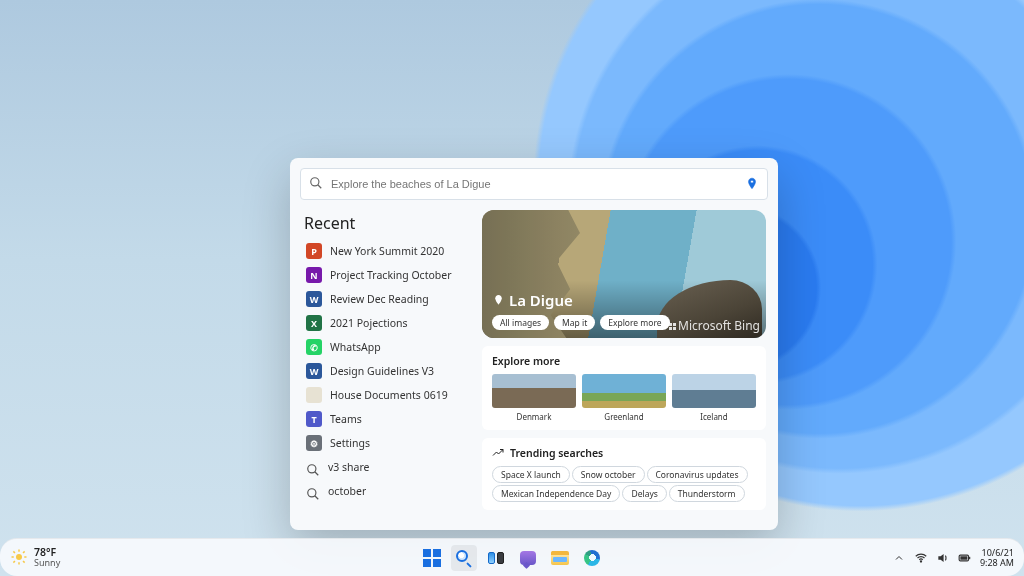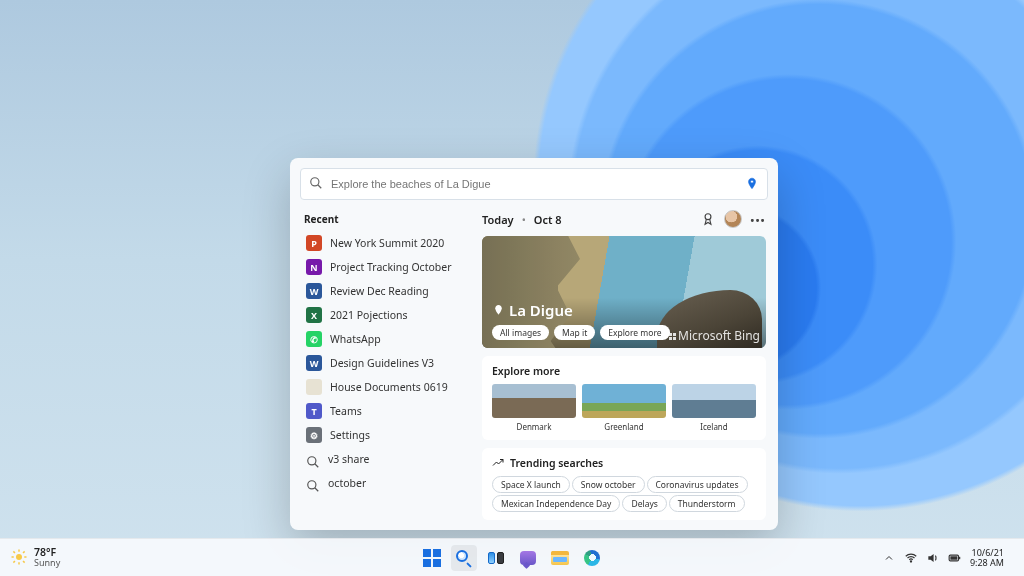--- a/index.html
+++ b/index.html
@@ -43,35 +43,35 @@
     background: transparent;
   }
   .pin { width: 14px; height: 14px; display:flex; align-items:center; justify-content:center; }
   .pin svg { stroke:#1a6fe0; fill:#1a6fe0; }
   .columns {
     flex: 1; display: flex; padding: 4px 12px 10px 12px; gap: 10px;
     overflow: hidden;
   }
   .col-left { width: 170px; display:flex; flex-direction:column; }
   .col-right { flex: 1; display:flex; flex-direction:column; gap:8px; }
-  .sec-title { font-size: 10px; font-weight: 700; color:#222; margin: 2px 0 6px 2px; }
+  .sec-title { font-size: 16px; font-weight: 400; color:#222; margin: 2px 0 6px 2px; }
   .today-row { display:flex; align-items:center; gap:8px; font-size:11px; font-weight:600; color:#222; }
   .today-row .spacer { flex:1; }
   .today-row .dot { font-weight:400; color:#888; }
   .mini-icon { width:16px; height:16px; display:flex; align-items:center; justify-content:center; cursor:pointer; color:#444; }
   .avatar { width:18px; height:18px; border-radius:50%; background: radial-gradient(circle at 40% 35%, #e7c5a6 0 40%, #b38557 42% 100%); border:1px solid #c8c8c8; }
   .recent-list { display:flex; flex-direction:column; gap:2px; overflow:hidden; }
   .recent-item { display:flex; align-items:center; gap:8px; height:22px; padding: 0 4px; border-radius:4px; cursor:pointer; }
   .ri-icon { width:16px; height:16px; display:flex; align-items:center; justify-content:center; border-radius:3px; font-size:9px; font-weight:700; color:#fff; }
   .ri-label { font-size: 10.5px; color:#333; white-space:nowrap; overflow:hidden; text-overflow:ellipsis; }
   .search-glyph { width:14px;height:14px; }
   .search-glyph svg { width:14px;height:14px; stroke:#555; fill:none; stroke-width:2; }
 
   .hero {
-    position:relative; height:128px; border-radius:6px; overflow:hidden;
+    position:relative; height:128px; border-radius:12px; overflow:hidden;
     background:
       linear-gradient(180deg, rgba(0,0,0,0) 55%, rgba(0,0,0,.45) 100%),
       linear-gradient(100deg, #8b8162 0 28%, #b7a778 28% 42%, #6fb0c8 42% 70%, #9fcad8 70% 100%);
   }
   .hero .rock {
     position:absolute; right:4px; bottom:0; width:105px; height:58px;
     background: linear-gradient(160deg,#6a6152 0%, #4b4437 60%, #2f2a22 100%);
     border-top-left-radius: 70% 80%;
     border-top-right-radius: 30% 50%;
   }
@@ -104,31 +104,31 @@
   .trend-head svg{width:12px;height:12px;stroke:#222;fill:none;stroke-width:2;}
   .chips { display:flex; flex-wrap:wrap; gap:2px; }
   .chip { border:1px solid #d0d7de; background:#fff; border-radius:12px; padding:2px 8px; font-size:8.5px; color:#333; cursor:pointer; }
 
   
   .taskbar {
     position:absolute; left:0; right:0; bottom:0; height:38px;
     background: rgba(247,250,253,.92);
     border-top:1px solid rgba(0,0,0,.06);
     display:flex; align-items:center;
-    font-size:10px; color:#222;
+    font-size:10px; color:#222;border-radius:17px;
   }
   .tb-left { display:flex; align-items:center; gap:6px; padding-left:10px; }
   .weather-icon{ width:18px;height:18px; }
   .tb-left .wtext{ display:flex; flex-direction:column; line-height:1.05;}
   .tb-left .wtext .temp{ font-size:10.5px; font-weight:600;}
   .tb-left .wtext .cond{ font-size:9px; color:#555;}
   .tb-center { position:absolute; left:50%; transform:translateX(-50%); display:flex; align-items:center; gap:6px; }
   .tb-btn { width:26px;height:26px; display:flex; align-items:center; justify-content:center; border-radius:4px; cursor:pointer; }
   .tb-btn:hover, .tb-btn.active { background:rgba(0,0,0,.06); }
-  .tb-right { margin-left:auto; display:flex; align-items:center; gap:8px; padding-right:20px;text-align:right; }
+  .tb-right { margin-left:auto; display:flex; align-items:center; gap:8px; padding-right:10px;text-align:right; }
   .tray-icon{ width:14px;height:14px; display:flex; align-items:center; justify-content:center; color:#333; cursor:pointer;}
   .clock { display:flex; flex-direction:column; align-items:flex-end; line-height:1.05; font-size:9px; }
   
   .winlogo { display:grid; grid-template-columns:8px 8px; grid-template-rows:8px 8px; gap:2px; }
   .winlogo span{ background:#1a6fe0; }
   .mag { position:relative; width:20px;height:20px;}
   .mag .ring{position:absolute;left:2px;top:2px;width:12px;height:12px;border:2px solid #1a6fe0;border-radius:50%;background:radial-gradient(circle at 40% 40%, #fff 0 40%, #cfe7ff 42% 100%);}
   .mag .handle{position:absolute;right:2px;bottom:2px;width:6px;height:2px;background:#1a6fe0;border-radius:1px;transform:rotate(45deg);}
   .taskview{ display:flex; gap:2px;}
   .taskview span{ width:7px;height:12px; background:linear-gradient(180deg,#2d8fe6,#8fd0ff); border-radius:2px; border:1px solid #1469c9;}
@@ -213,34 +213,20 @@
             <span class="search-glyph"><svg viewBox="0 0 24 24">
                 <circle cx="10" cy="10" r="7"></circle>
                 <line x1="15" y1="15" x2="21" y2="21"></line>
               </svg></span>
             <span class="ri-label">october</span>
           </div>
         </div>
     </div>
 
     <div class="col-right">
-      <div class="today-row">
-        <span>Today</span>
-        <span class="dot">•</span>
-        <span>Oct 8</span>
-        <span class="spacer"></span>
-        <span class="mini-icon">
-          <svg viewBox="0 0 24 24" width="14" height="14" fill="none" stroke="currentColor" stroke-width="2">
-              <circle cx="12" cy="8" r="5"></circle>
-              <path d="M9 13l-2 8 5-3 5 3-2-8"></path>
-            </svg>
-        </span>
-        <span class="avatar"></span>
-        <span class="mini-icon" style="letter-spacing:1px;">•••</span>
-      </div>
 
       <div class="hero">
         <div class="cliff"></div>
         <div class="rock"></div>
         <div class="hero-title">
           <svg viewBox="0 0 24 24">
               <path d="M12 2c-3.3 0-6 2.7-6 6 0 4.5 6 12 6 12s6-7.5 6-12c0-3.3-2.7-6-6-6z"></path>
             </svg>
           <span>La Digue</span>
         </div>

